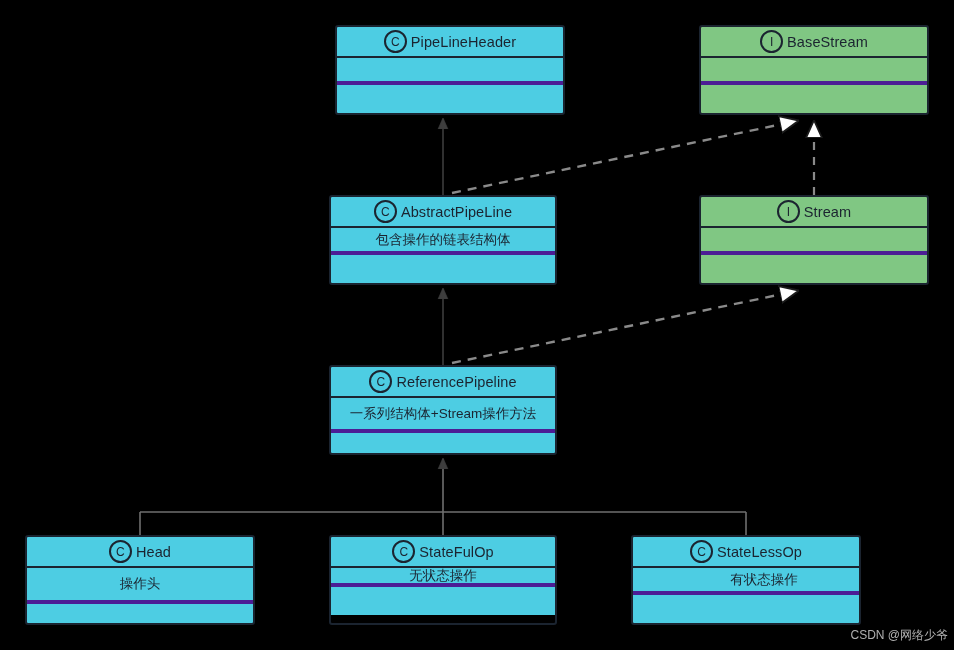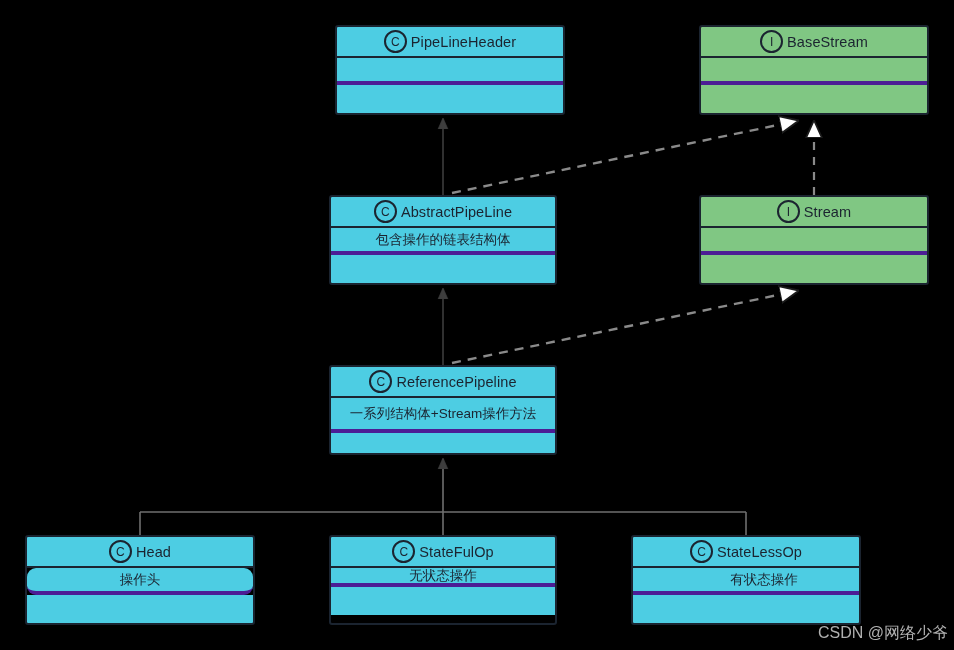--- a/index.html
+++ b/index.html
@@ -76,21 +76,21 @@
   }
   .attr-text {
     font-size: 13.5px;
     color: #1b2430;
     white-space: nowrap;
   }
   .watermark {
     position: absolute;
     right: 6px;
     bottom: 6px;
-    font-size: 16px;
+    font-size: 12px;
     color: #cfcfcf;
     opacity: 0.85;
     white-space: nowrap;
     z-index: 5;
     font-family: "Liberation Sans", "DejaVu Sans", sans-serif;
   }
 </style>
 </head>
 <body>
 
@@ -210,21 +210,21 @@
     </div>
   </div>
 
   <div class="node klass" style="left:25px; top:535px; width:230px; height:90px;">
     <div class="row header" style="height:31px;">
       <span class="title-wrap">
         <span class="stereo">C</span>
         <span class="node-title">Head</span>
       </span>
     </div>
-    <div class="row attrs" style="height:27px;border-radius:9px;">
+    <div class="row attrs" style="height:36px;">
       <span class="attr-text">操作头</span>
     </div>
     <div class="row ops" style="height:28px;">
       <span class="attr-text"></span>
     </div>
   </div>
 
   <div class="node klass" style="left:329px; top:535px; width:228px; height:90px;">
     <div class="row header" style="height:31px;">
       <span class="title-wrap">

